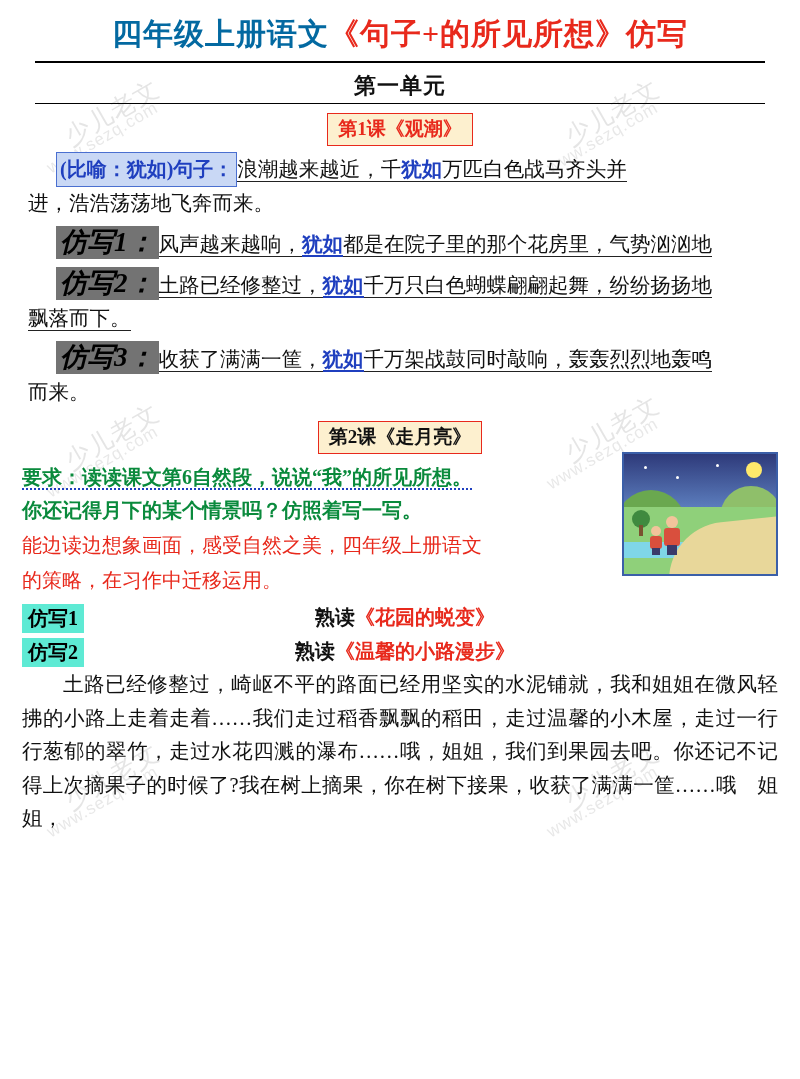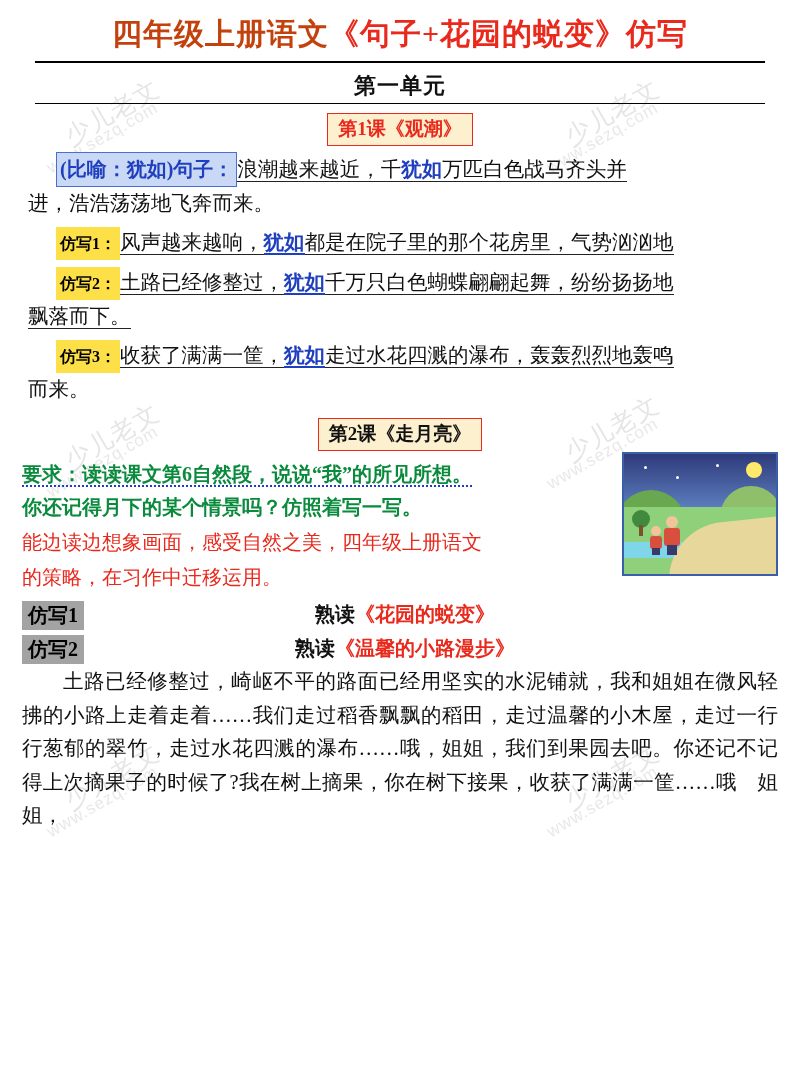--- a/index.html
+++ b/index.html
@@ -47,21 +47,21 @@
     text-align: center;
     padding-top: 14px;
   }
   .title {
     font-size: 30px;
     font-weight: bold;
     letter-spacing: 1px;
     display: inline-block;
     font-family: "Liberation Serif", serif;
   }
-  .title .black { color: #c2410c; }
+  .title .black { color: #0369a1; }
   .title .red { color: #e8291c; }
   .title-underline {
     margin: 6px auto 0 auto;
     width: 730px;
     border-top: 2px solid #000;
     height: 2px;
   }
 
   .unit-title {
     text-align: center;
@@ -105,25 +105,26 @@
     display: inline-block;
     background: #c9d8f5;
     border: 1px solid #4a6fd0;
     color: #1f3fbf;
     font-weight: bold;
     padding: 0 3px;
     font-size: 20px;
   }
   .label-pink {
     display: inline-block;
-    background: #fde047;
+    background: #737373;
     color: #000;
     font-weight: bold;
     padding: 0 4px;
-    font-size: 16px;
+    font-size: 27px;
+    font-style: italic;
   }
   .kw-blue {
     color: #1f3fbf;
     font-weight: bold;
   }
   .kw-blue-u {
     color: #1f3fbf;
     font-weight: bold;
     border-bottom: 2px solid #1f3fbf;
   }
@@ -189,21 +190,21 @@
 
   
   .prac-head {
     margin: 8px 24px 0 22px;
     font-size: 20px;
     position: relative;
     height: 28px;
   }
   .prac-tag {
     display: inline-block;
-    background: #a3a3a3;
+    background: #5eead4;
     color: #000;
     font-weight: bold;
     padding: 1px 6px;
     font-size: 20px;
   }
   .prac-center {
     position: absolute;
     left: 12px; right: 0;
     text-align: center;
     font-weight: bold;
@@ -234,21 +235,21 @@
   <div class="wm" style="left:540px; top:444px;">www.sezq.com</div>
   <div class="wm big" style="left:60px; top:760px;">少儿老文</div>
   <div class="wm" style="left:40px; top:792px;">www.sezq.com</div>
   <div class="wm big" style="left:560px; top:760px;">少儿老文</div>
   <div class="wm" style="left:540px; top:792px;">www.sezq.com</div>
 
   <div class="content">
 
     <div class="title-wrap">
       <div class="title">
-        <span class="black">四年级上册语文</span><span class="red">《句子+花园的蜕变》仿写</span>
+        <span class="black">四年级上册语文</span><span class="red">《句子+的所见所想》仿写</span>
       </div>
       <div class="title-underline"></div>
     </div>
 
     <div class="unit-title">第一单元</div>
     <div class="unit-underline"></div>
 
     <div class="lesson-chip-row">
       <span class="lesson-chip red-text">第1课《观潮》</span>
     </div>
@@ -261,21 +262,21 @@
     <div class="row">
       <span class="label-pink">仿写1：</span><span class="ul-black">风声越来越响，</span><span class="kw-blue-u">犹如</span><span class="ul-black">都是在院子里的那个花房里，气势汹汹地</span>
     </div>
 
     <div class="row">
       <span class="label-pink">仿写2：</span><span class="ul-black">土路已经修整过，</span><span class="kw-blue-u">犹如</span><span class="ul-black">千万只白色蝴蝶翩翩起舞，纷纷扬扬地</span>
     </div>
     <div class="hang"><span class="ul-black">飘落而下。</span></div>
 
     <div class="row">
-      <span class="label-pink">仿写3：</span><span class="ul-black">收获了满满一筐，</span><span class="kw-blue-u">犹如</span><span class="ul-black">走过水花四溅的瀑布，轰轰烈烈地轰鸣</span>
+      <span class="label-pink">仿写3：</span><span class="ul-black">收获了满满一筐，</span><span class="kw-blue-u">犹如</span><span class="ul-black">千万架战鼓同时敲响，轰轰烈烈地轰鸣</span>
     </div>
     <div class="hang">而来。</div>
 
     <div class="lesson-chip-row" style="margin-top:12px;">
       <span class="lesson-chip">第2课《走月亮》</span>
     </div>
 
     <div class="illus">
       <div class="sky"></div>
       <div class="moon"></div>

